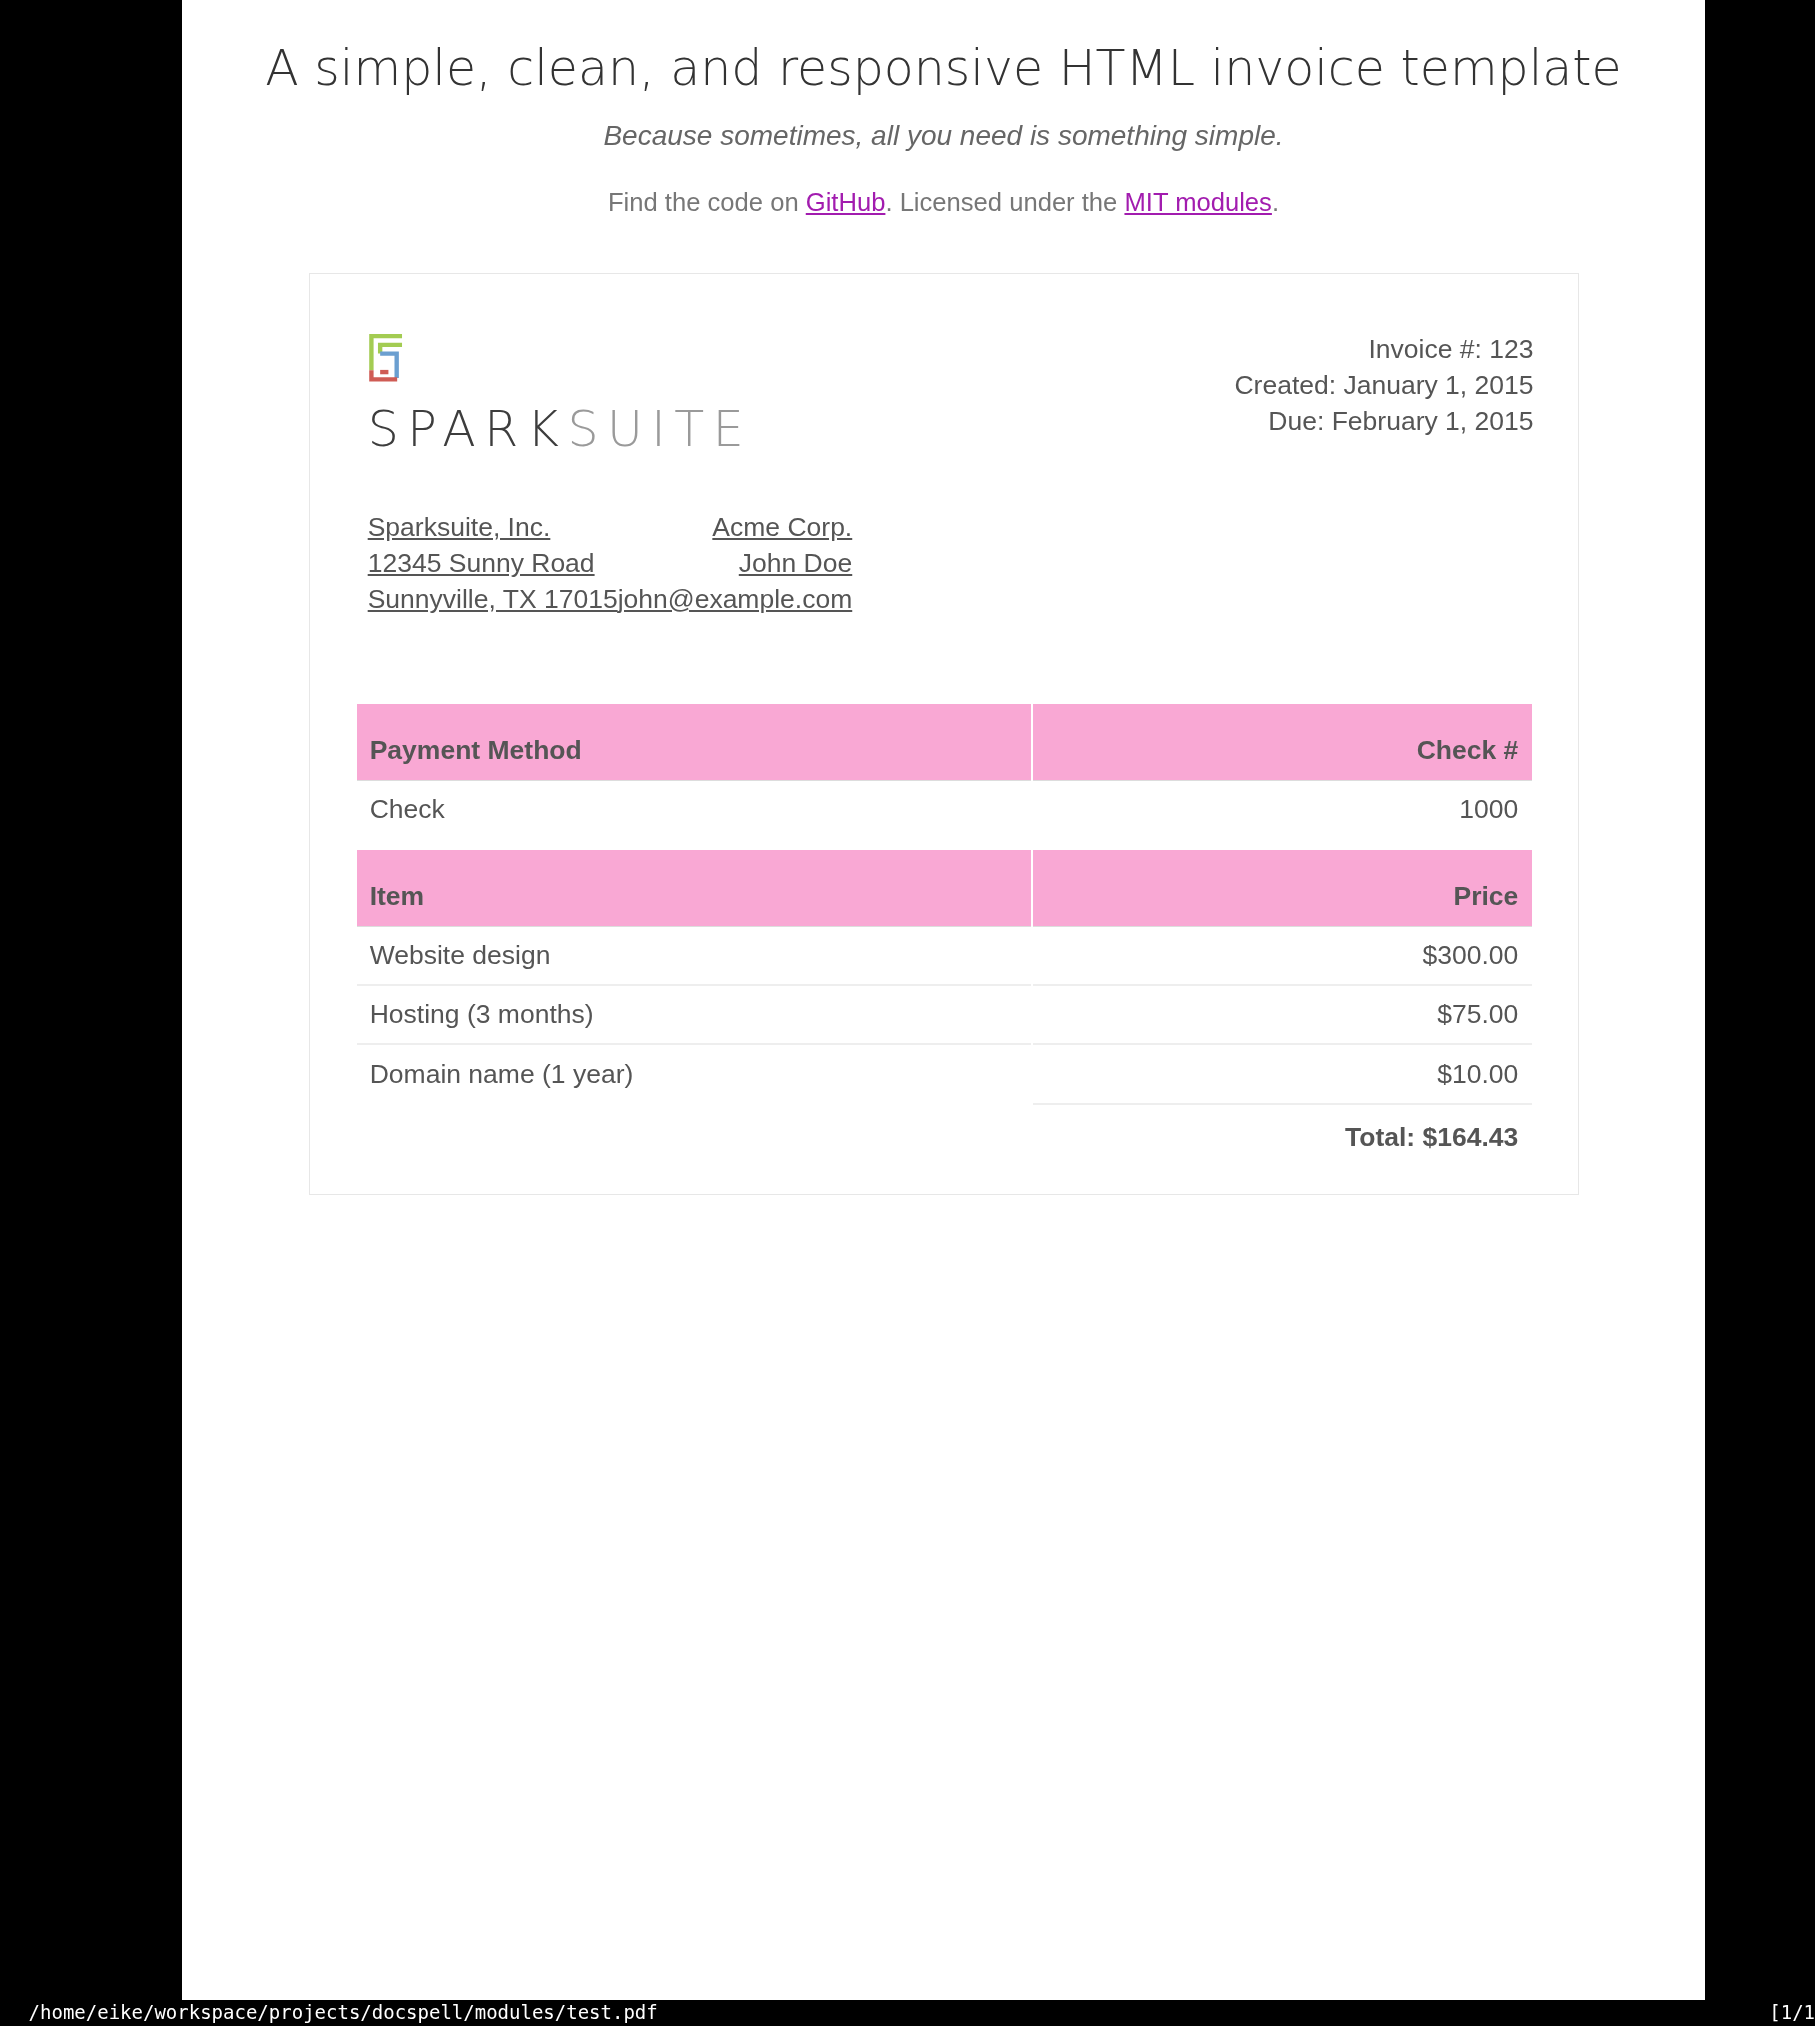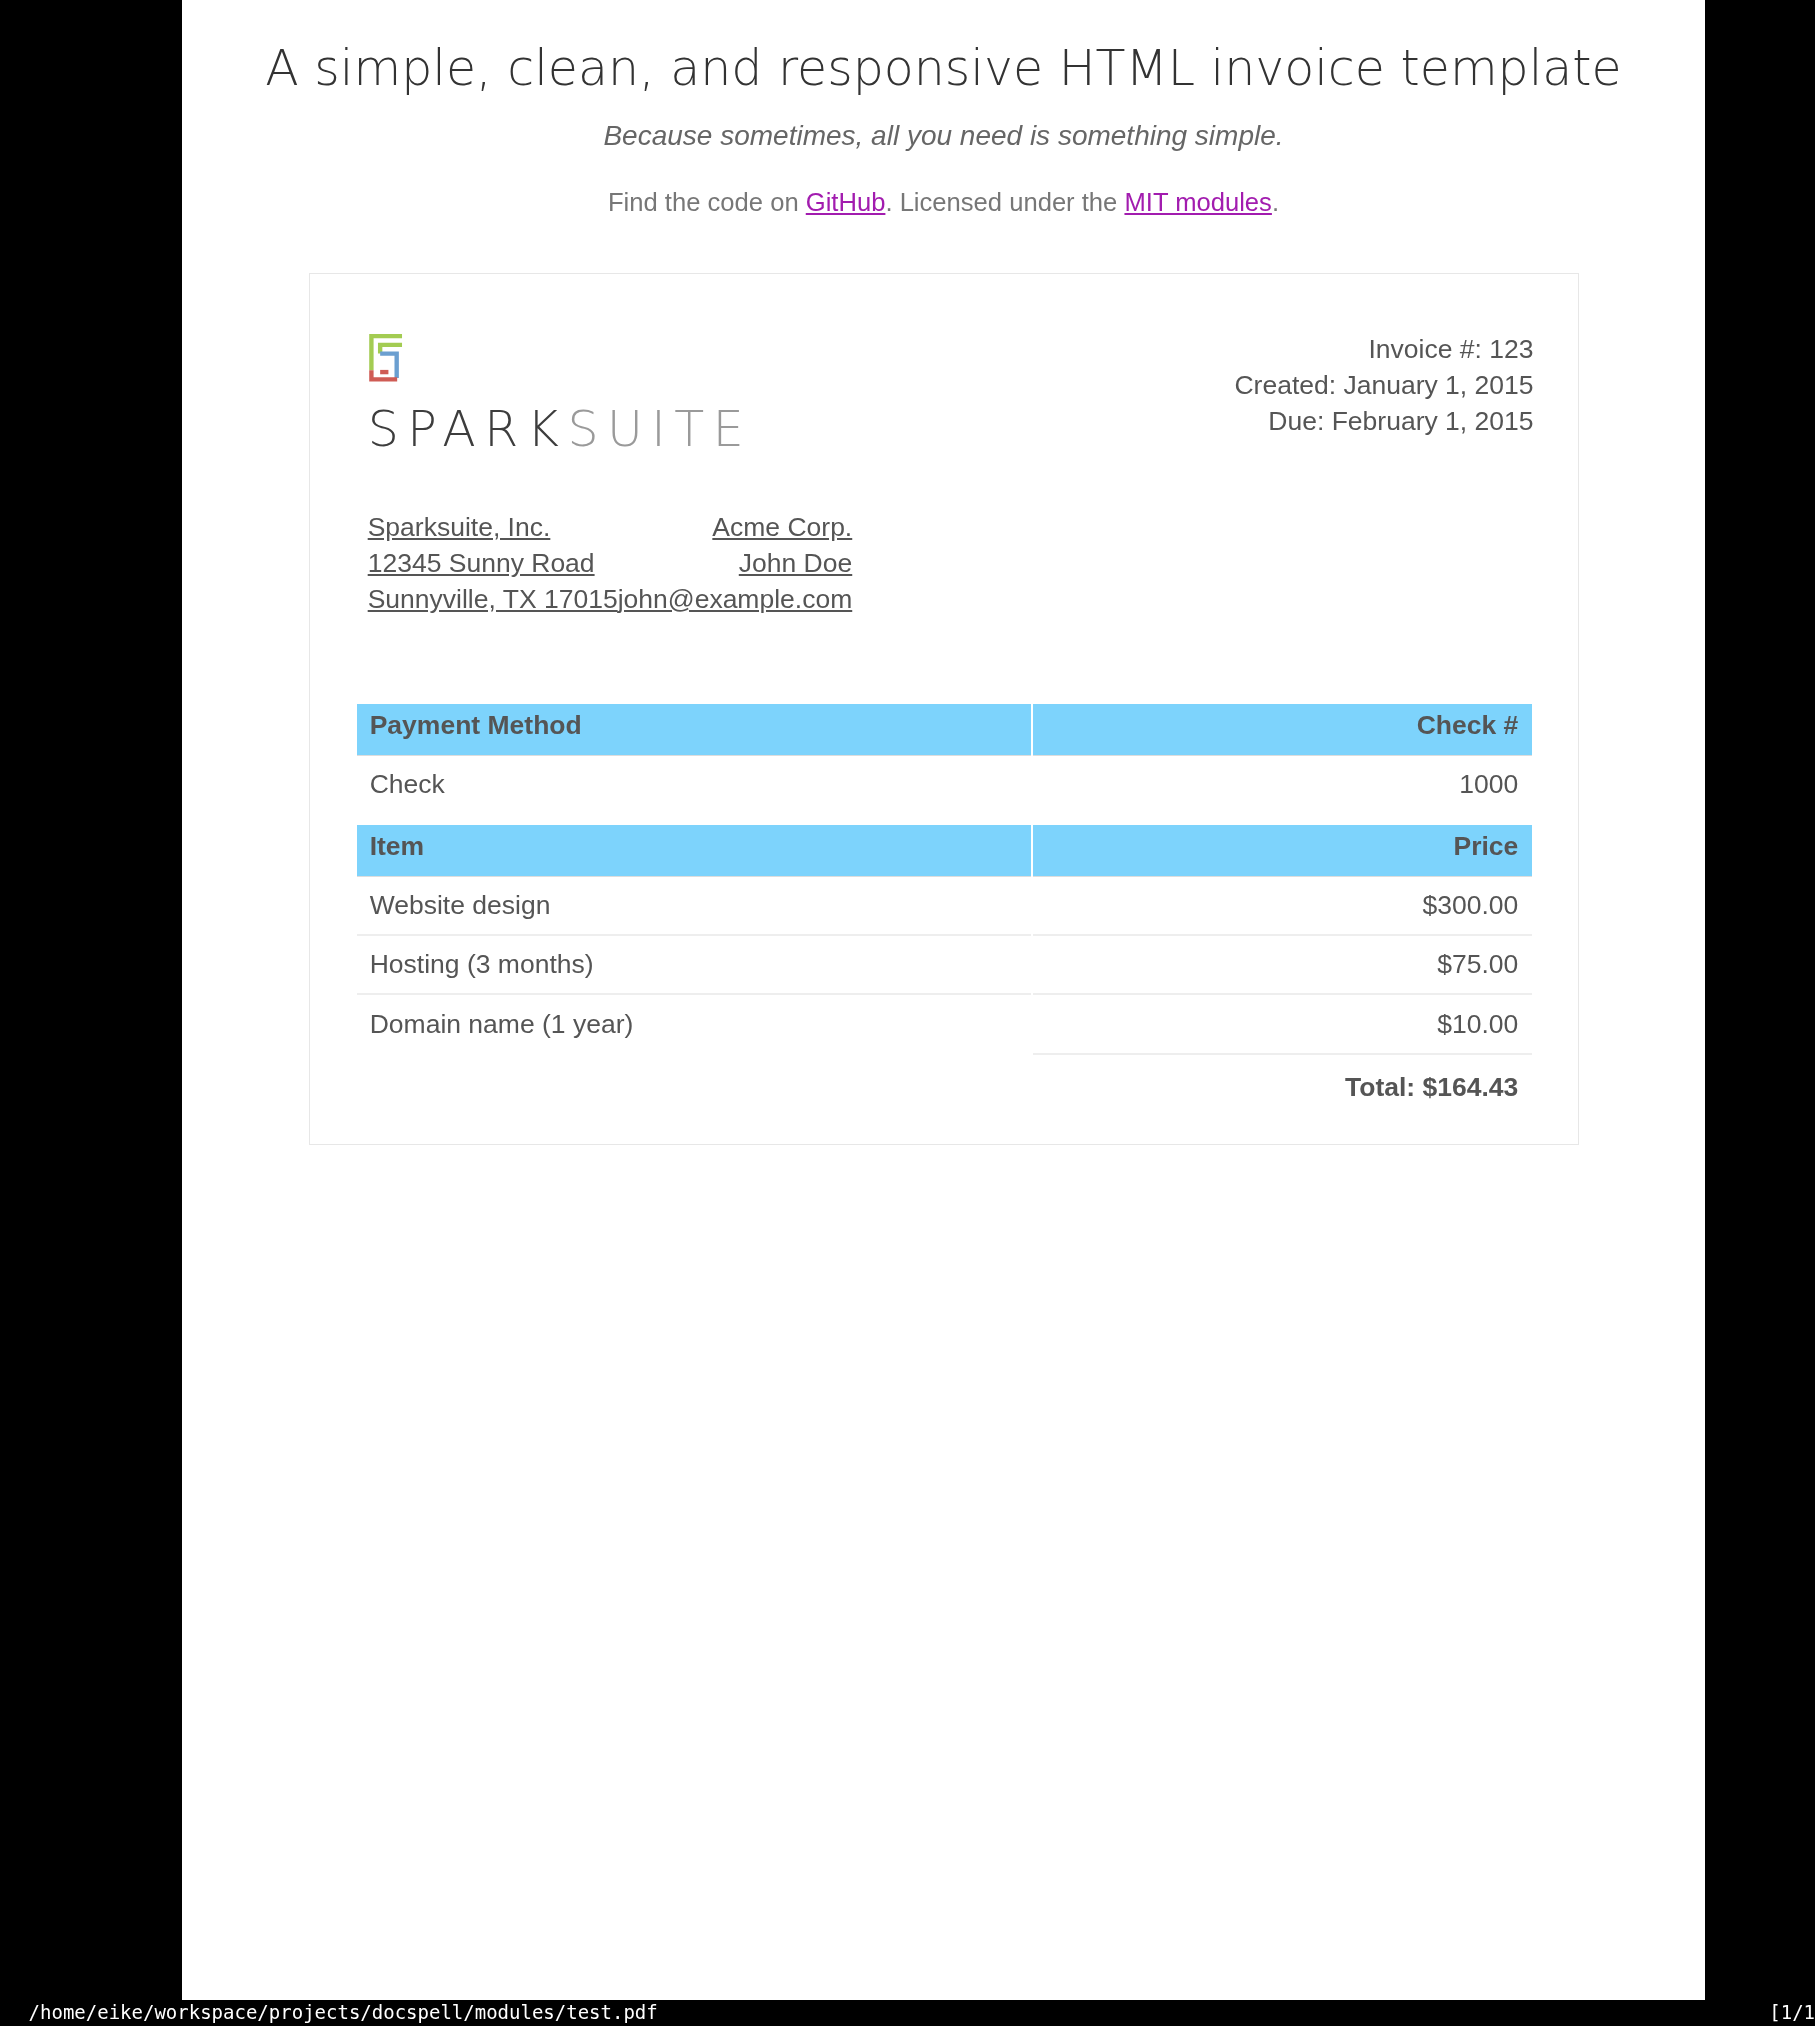--- a/index.html
+++ b/index.html
@@ -106,24 +106,24 @@
     font-size: 26.5px;
     color: #555;
   }
   table.inv-table.items { margin-top: 0; }
   table.inv-table td { padding: 13.2px 13.2px; }
   table.inv-table td.num { text-align: right; }
   table.inv-table col.c1 { width: 57.5%; }
   table.inv-table col.c2 { width: 42.5%; }
 
   tr.heading td {
-    background: #7dd3fc;
+    background: #f9a8d4;
     border-bottom: 1.9px solid #dddddd;
     font-weight: bold;
-    padding-top: 6px;
+    padding-top: 31px;
     padding-bottom: 14px;
   }
   tr.details td { padding-bottom: 24.6px; }
   tr.item td { border-bottom: 2.8px solid #eeeeee; }
   tr.item.last td { border-bottom: none; }
   tr.total td { padding-top: 17px; }
   tr.total td.num {
     border-top: 2.8px solid #eeeeee;
     font-weight: bold;
   }

